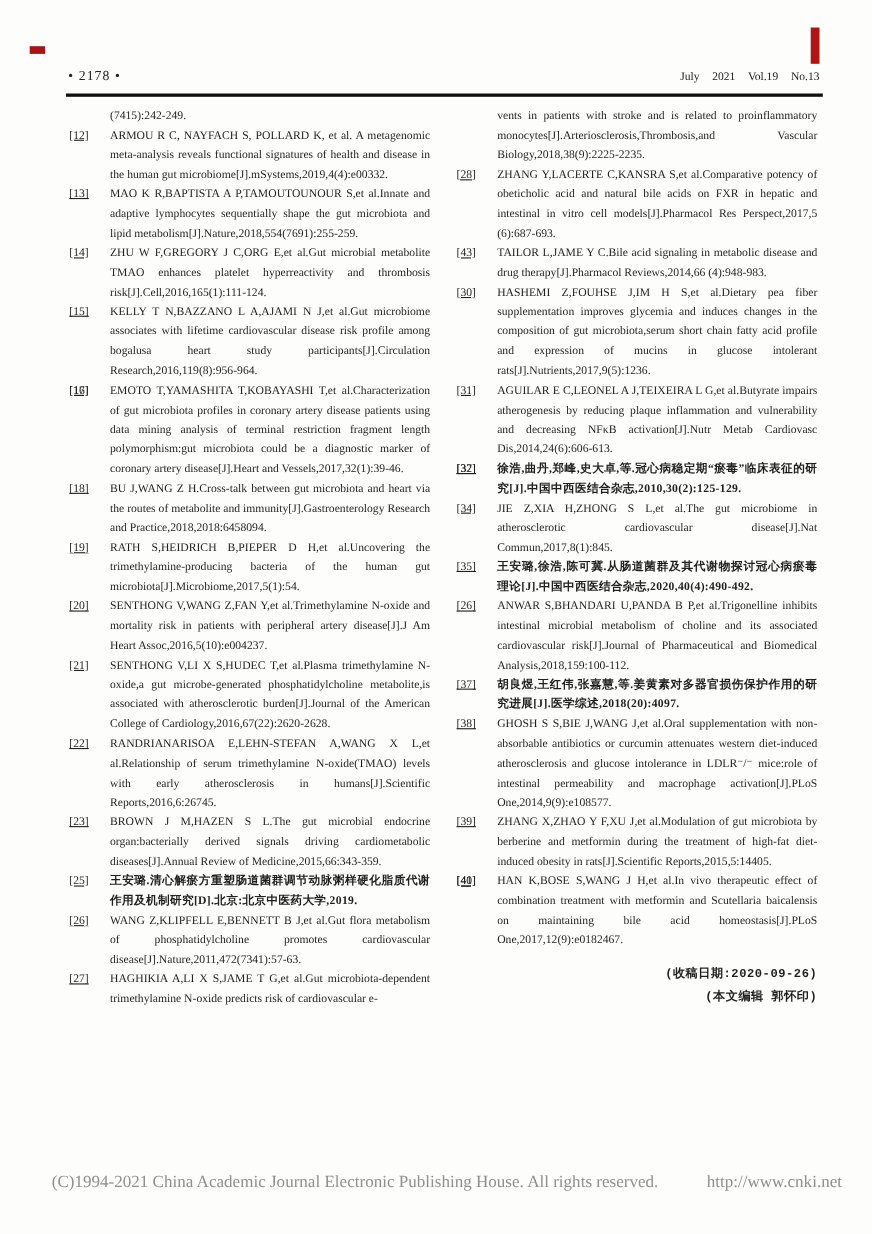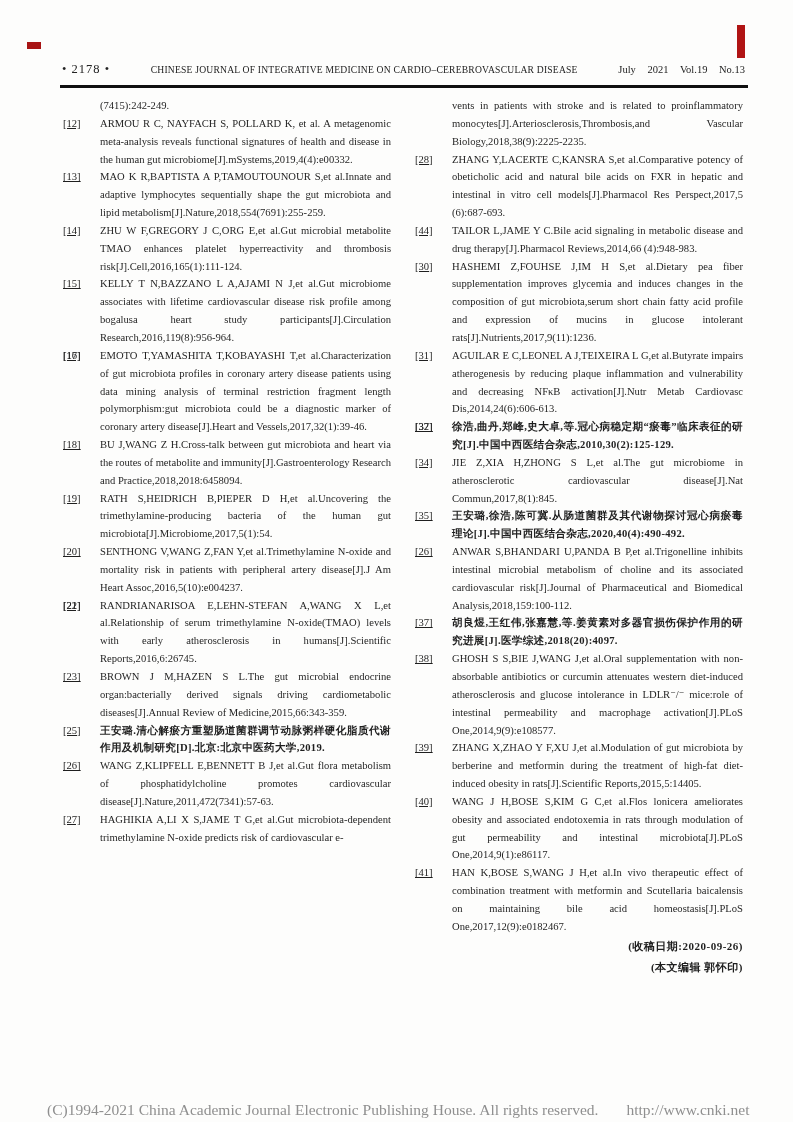--- a/index.html
+++ b/index.html
@@ -27,83 +27,82 @@
     display:flex;gap:24px;
   }
   .col{width:333px;}
   .ref{
     position:relative;padding-left:37px;
     font-size:10.6px;line-height:17.85px;text-align:justify;
     color:#1f1f1f;
   }
   .ref .num{position:absolute;left:0;top:0;text-decoration:underline;}
   .ref.zh .txt{font-weight:600;letter-spacing:0.3px;margin-top:40px;}
-  .received{margin-top:0;}
+  .received{margin-top:12px;font-family:Liberation Mono, monospace;}
   .received div{
     text-align:right;font-size:11px;line-height:21px;font-weight:700;color:#1f1f1f;
     letter-spacing:0.5px;
   }
   
   .footer{
     position:absolute;top:1066px;left:47px;right:30px;
-    display:flex;gap:28px;align-items:baseline;
-    color:#8f8f8f;font-size:15.5px;white-space:nowrap;margin-top:35px;
+    display:flex;gap:44px;align-items:baseline;
+    color:#8f8f8f;font-size:15.5px;white-space:nowrap;
   }
 </style>
 </head>
 <body>
 
 <div class="page">
 
   <div class="mark-left"></div>
   <div class="mark-right"></div>
 
   <div class="header">
     <span class="page-num">• 2178 •</span>
-    <span class="journal-title">CHINESE JOURNAL OF INTEGRATIVE MEDICINE ON CARDIO–CEREBROVASCULAR DISEASE</span>
     <span class="issue-info">July 2021 Vol.19 No.13</span>
   </div>
 
   <div class="rule"></div>
 
   <div class="columns">
     <div class="col">
         <div class="ref"><span class="num"></span><span class="txt">(7415):242-249.</span></div>
         <div class="ref"><span class="num">[12]</span><span class="txt">ARMOU R C, NAYFACH S, POLLARD K, et al. A metagenomic meta-analysis reveals functional signatures of health and disease in the human gut microbiome[J].mSystems,2019,4(4):e00332.</span></div>
         <div class="ref"><span class="num">[13]</span><span class="txt">MAO K R,BAPTISTA A P,TAMOUTOUNOUR S,et al.Innate and adaptive lymphocytes sequentially shape the gut microbiota and lipid metabolism[J].Nature,2018,554(7691):255-259.</span></div>
         <div class="ref"><span class="num">[14]</span><span class="txt">ZHU W F,GREGORY J C,ORG E,et al.Gut microbial metabolite TMAO enhances platelet hyperreactivity and thrombosis risk[J].Cell,2016,165(1):111-124.</span></div>
         <div class="ref"><span class="num">[15]</span><span class="txt">KELLY T N,BAZZANO L A,AJAMI N J,et al.Gut microbiome associates with lifetime cardiovascular disease risk profile among bogalusa heart study participants[J].Circulation Research,2016,119(8):956-964.</span></div>
         <div class="ref"><span class="num">[16]</span></div>
         <div class="ref"><span class="num">[17]</span><span class="txt">EMOTO T,YAMASHITA T,KOBAYASHI T,et al.Characterization of gut microbiota profiles in coronary artery disease patients using data mining analysis of terminal restriction fragment length polymorphism:gut microbiota could be a diagnostic marker of coronary artery disease[J].Heart and Vessels,2017,32(1):39-46.</span></div>
         <div class="ref"><span class="num">[18]</span><span class="txt">BU J,WANG Z H.Cross-talk between gut microbiota and heart via the routes of metabolite and immunity[J].Gastroenterology Research and Practice,2018,2018:6458094.</span></div>
         <div class="ref"><span class="num">[19]</span><span class="txt">RATH S,HEIDRICH B,PIEPER D H,et al.Uncovering the trimethylamine-producing bacteria of the human gut microbiota[J].Microbiome,2017,5(1):54.</span></div>
         <div class="ref"><span class="num">[20]</span><span class="txt">SENTHONG V,WANG Z,FAN Y,et al.Trimethylamine N-oxide and mortality risk in patients with peripheral artery disease[J].J Am Heart Assoc,2016,5(10):e004237.</span></div>
-        <div class="ref"><span class="num">[21]</span></div>
+        <div class="ref"><span class="num">[21]</span><span class="txt">SENTHONG V,LI X S,HUDEC T,et al.Plasma trimethylamine N-oxide,a gut microbe-generated phosphatidylcholine metabolite,is associated with atherosclerotic burden[J].Journal of the American College of Cardiology,2016,67(22):2620-2628.</span></div>
         <div class="ref"><span class="num">[22]</span><span class="txt">RANDRIANARISOA E,LEHN-STEFAN A,WANG X L,et al.Relationship of serum trimethylamine N-oxide(TMAO) levels with early atherosclerosis in humans[J].Scientific Reports,2016,6:26745.</span></div>
         <div class="ref"><span class="num">[23]</span><span class="txt">BROWN J M,HAZEN S L.The gut microbial endocrine organ:bacterially derived signals driving cardiometabolic diseases[J].Annual Review of Medicine,2015,66:343-359.</span></div>
         <div class="ref zh"><span class="num">[25]</span><span class="txt">王安璐.清心解瘀方重塑肠道菌群调节动脉粥样硬化脂质代谢作用及机制研究[D].北京:北京中医药大学,2019.</span></div>
         <div class="ref"><span class="num">[26]</span><span class="txt">WANG Z,KLIPFELL E,BENNETT B J,et al.Gut flora metabolism of phosphatidylcholine promotes cardiovascular disease[J].Nature,2011,472(7341):57-63.</span></div>
         <div class="ref"><span class="num">[27]</span><span class="txt">HAGHIKIA A,LI X S,JAME T G,et al.Gut microbiota-dependent trimethylamine N-oxide predicts risk of cardiovascular e-</span></div>
       </div>
     <div class="col">
       <div>
           <div class="ref"><span class="num"></span><span class="txt">vents in patients with stroke and is related to proinflammatory monocytes[J].Arteriosclerosis,Thrombosis,and Vascular Biology,2018,38(9):2225-2235.</span></div>
           <div class="ref"><span class="num">[28]</span><span class="txt">ZHANG Y,LACERTE C,KANSRA S,et al.Comparative potency of obeticholic acid and natural bile acids on FXR in hepatic and intestinal in vitro cell models[J].Pharmacol Res Perspect,2017,5 (6):687-693.</span></div>
-          <div class="ref"><span class="num">[44]</span><span class="txt">TAILOR L,JAME Y C.Bile acid signaling in metabolic disease and drug therapy[J].Pharmacol Reviews,2014,66 (4):948-983.</span></div>
-          <div class="ref"><span class="num">[30]</span><span class="txt">HASHEMI Z,FOUHSE J,IM H S,et al.Dietary pea fiber supplementation improves glycemia and induces changes in the composition of gut microbiota,serum short chain fatty acid profile and expression of mucins in glucose intolerant rats[J].Nutrients,2017,9(11):1236.</span></div>
+          <div class="ref"><span class="num">[43]</span><span class="txt">TAILOR L,JAME Y C.Bile acid signaling in metabolic disease and drug therapy[J].Pharmacol Reviews,2014,66 (4):948-983.</span></div>
+          <div class="ref"><span class="num">[30]</span><span class="txt">HASHEMI Z,FOUHSE J,IM H S,et al.Dietary pea fiber supplementation improves glycemia and induces changes in the composition of gut microbiota,serum short chain fatty acid profile and expression of mucins in glucose intolerant rats[J].Nutrients,2017,9(5):1236.</span></div>
           <div class="ref"><span class="num">[31]</span><span class="txt">AGUILAR E C,LEONEL A J,TEIXEIRA L G,et al.Butyrate impairs atherogenesis by reducing plaque inflammation and vulnerability and decreasing NFκB activation[J].Nutr Metab Cardiovasc Dis,2014,24(6):606-613.</span></div>
           <div class="ref"><span class="num">[32]</span></div>
           <div class="ref zh"><span class="num">[37]</span><span class="txt">徐浩,曲丹,郑峰,史大卓,等.冠心病稳定期“瘀毒”临床表征的研究[J].中国中西医结合杂志,2010,30(2):125-129.</span></div>
           <div class="ref"><span class="num">[34]</span><span class="txt">JIE Z,XIA H,ZHONG S L,et al.The gut microbiome in atherosclerotic cardiovascular disease[J].Nat Commun,2017,8(1):845.</span></div>
           <div class="ref zh"><span class="num">[35]</span><span class="txt">王安璐,徐浩,陈可冀.从肠道菌群及其代谢物探讨冠心病瘀毒理论[J].中国中西医结合杂志,2020,40(4):490-492.</span></div>
           <div class="ref"><span class="num">[26]</span><span class="txt">ANWAR S,BHANDARI U,PANDA B P,et al.Trigonelline inhibits intestinal microbial metabolism of choline and its associated cardiovascular risk[J].Journal of Pharmaceutical and Biomedical Analysis,2018,159:100-112.</span></div>
           <div class="ref zh"><span class="num">[37]</span><span class="txt">胡良煜,王红伟,张嘉慧,等.姜黄素对多器官损伤保护作用的研究进展[J].医学综述,2018(20):4097.</span></div>
           <div class="ref"><span class="num">[38]</span><span class="txt">GHOSH S S,BIE J,WANG J,et al.Oral supplementation with non-absorbable antibiotics or curcumin attenuates western diet-induced atherosclerosis and glucose intolerance in LDLR⁻/⁻ mice:role of intestinal permeability and macrophage activation[J].PLoS One,2014,9(9):e108577.</span></div>
           <div class="ref"><span class="num">[39]</span><span class="txt">ZHANG X,ZHAO Y F,XU J,et al.Modulation of gut microbiota by berberine and metformin during the treatment of high-fat diet-induced obesity in rats[J].Scientific Reports,2015,5:14405.</span></div>
-          <div class="ref"><span class="num">[40]</span><span class="txt">WANG J H,BOSE S,KIM G C,et al.Flos lonicera ameliorates obesity and associated endotoxemia in rats through modulation of gut permeability and intestinal microbiota[J].PLoS One,2014,9(1):e86117.</span></div>
+          <div class="ref"><span class="num">[40]</span></div>
           <div class="ref"><span class="num">[41]</span><span class="txt">HAN K,BOSE S,WANG J H,et al.In vivo therapeutic effect of combination treatment with metformin and Scutellaria baicalensis on maintaining bile acid homeostasis[J].PLoS One,2017,12(9):e0182467.</span></div>
         </div>
       <div class="received">
         <div>(收稿日期:2020-09-26)</div>
         <div>(本文编辑 郭怀印)</div>
       </div>
     </div>
   </div>
 
   <div class="footer">

